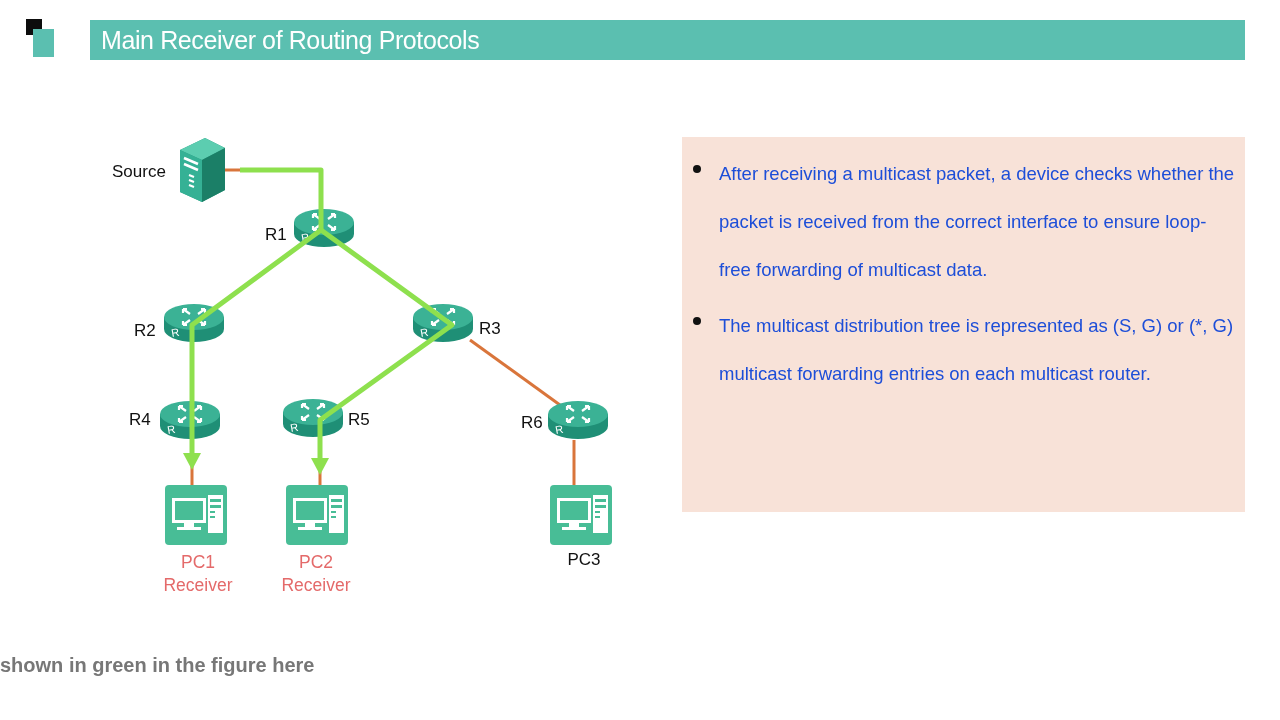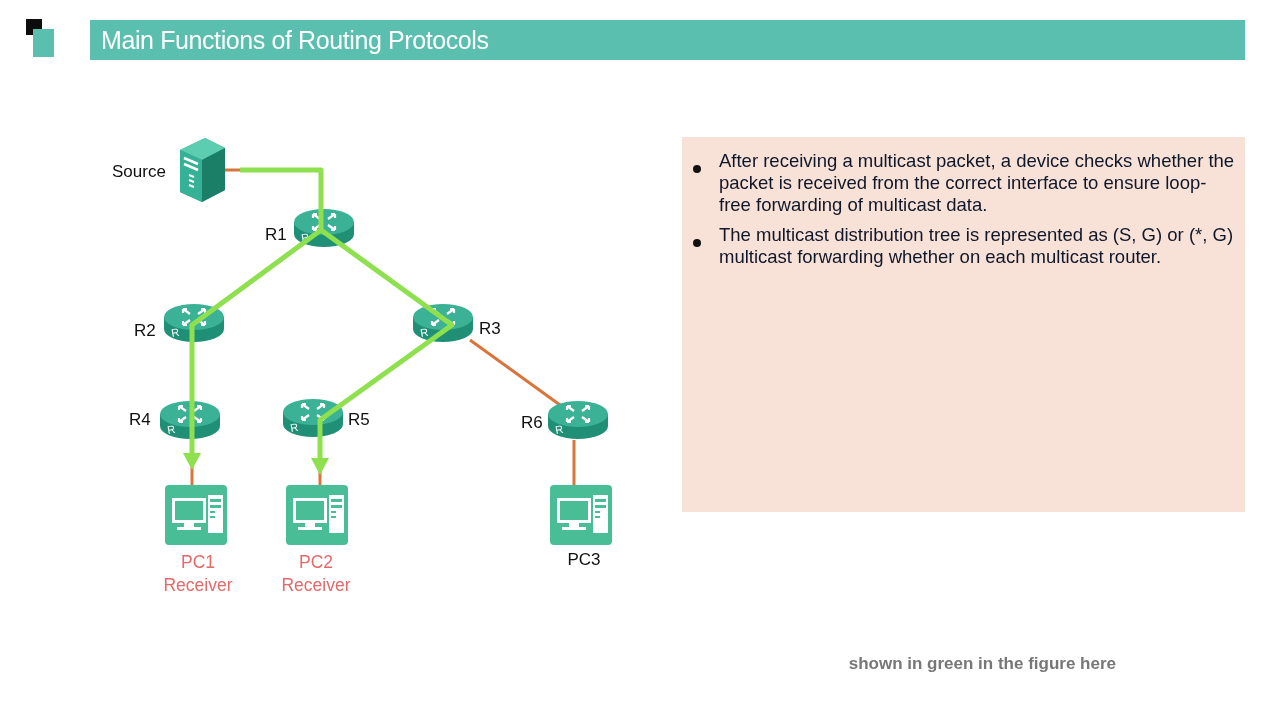--- a/index.html
+++ b/index.html
@@ -7,32 +7,32 @@
          font-family:"Liberation Sans", sans-serif; }
   .logo-black { position:absolute; left:26px; top:19px; width:16px; height:16px; background:#0d0d0d; }
   .logo-teal { position:absolute; left:33px; top:29px; width:21px; height:28px; background:#5bbfb0; }
   .title-bar { position:absolute; left:90px; top:20px; width:1155px; height:40px; background:#5bbfb0; }
   .title-text { position:absolute; left:11px; top:6px; font-size:25px; color:#ffffff; letter-spacing:-0.4px; }
   .diagram { position:absolute; left:0; top:0; width:680px; height:620px; }
   .lbl { font-family:"Liberation Sans", sans-serif; font-size:17px; fill:#111; }
   .lbl-red { font-family:"Liberation Sans", sans-serif; font-size:17.5px; fill:#e46a6a; }
   .text-box { position:absolute; left:682px; top:137px; width:563px; height:375px; background:#f8e2d8; }
   .bullets { list-style:none; margin:0; padding:0; position:absolute; left:10px; top:13px; width:545px; }
-  .bullet { position:relative; padding-left:27px; font-size:18.5px; line-height:22px; color:#0f172a; margin-bottom:8px; }
+  .bullet { position:relative; padding-left:27px; font-size:18.5px; line-height:48px; color:#1d4ed8; margin-bottom:8px; }
   .bullet .dot { position:absolute; left:1px; top:15px; width:8px; height:8px; border-radius:50%; background:#111; }
-  .caption { position:absolute; left:0; width:1116px; top:654px; text-align:right; font-size:17px; font-weight:bold; color:#777777; }
+  .caption { position:absolute; left:0; width:1116px; top:654px; text-align:left; font-size:20px; font-weight:bold; color:#777777; }
 </style>
 </head>
 <body>
 
 <div class="logo-black"></div>
 <div class="logo-teal"></div>
 
 <div class="title-bar">
-  <span class="title-text">Main Functions of Routing Protocols</span>
+  <span class="title-text">Main Receiver of Routing Protocols</span>
 </div>
 
 <svg class="diagram" width="680" height="620" viewBox="0 0 680 620">
   <defs>
     <g id="router">
       <path d="M-30,0 L-30,12 A30,13 0 0 0 30,12 L30,0 Z" fill="#1f8f76"></path>
       <ellipse cx="0" cy="0" rx="30" ry="13" fill="#3bb295"></ellipse>
       <g stroke="#ffffff" stroke-width="2.2" fill="none">
         <path d="M-11,-8 L-4,-3 M-11,-8 L-11,-4 M-11,-8 L-7,-8"></path>
         <path d="M11,-8 L4,-3 M11,-8 L11,-4 M11,-8 L7,-8"></path>
@@ -107,18 +107,18 @@
 </svg>
 
 <div class="text-box">
   <ul class="bullets">
     <li class="bullet">
       <span class="dot"></span>
       <span>After receiving a multicast packet, a device checks whether the packet is received from the correct interface to ensure loop-free forwarding of multicast data.</span>
     </li>
     <li class="bullet">
       <span class="dot"></span>
-      <span>The multicast distribution tree is represented as (S, G) or (*, G) multicast forwarding whether on each multicast router.</span>
+      <span>The multicast distribution tree is represented as (S, G) or (*, G) multicast forwarding entries on each multicast router.</span>
     </li>
   </ul>
 </div>
 
 <div class="caption">shown in green in the figure here</div>
 
 </body></html>

